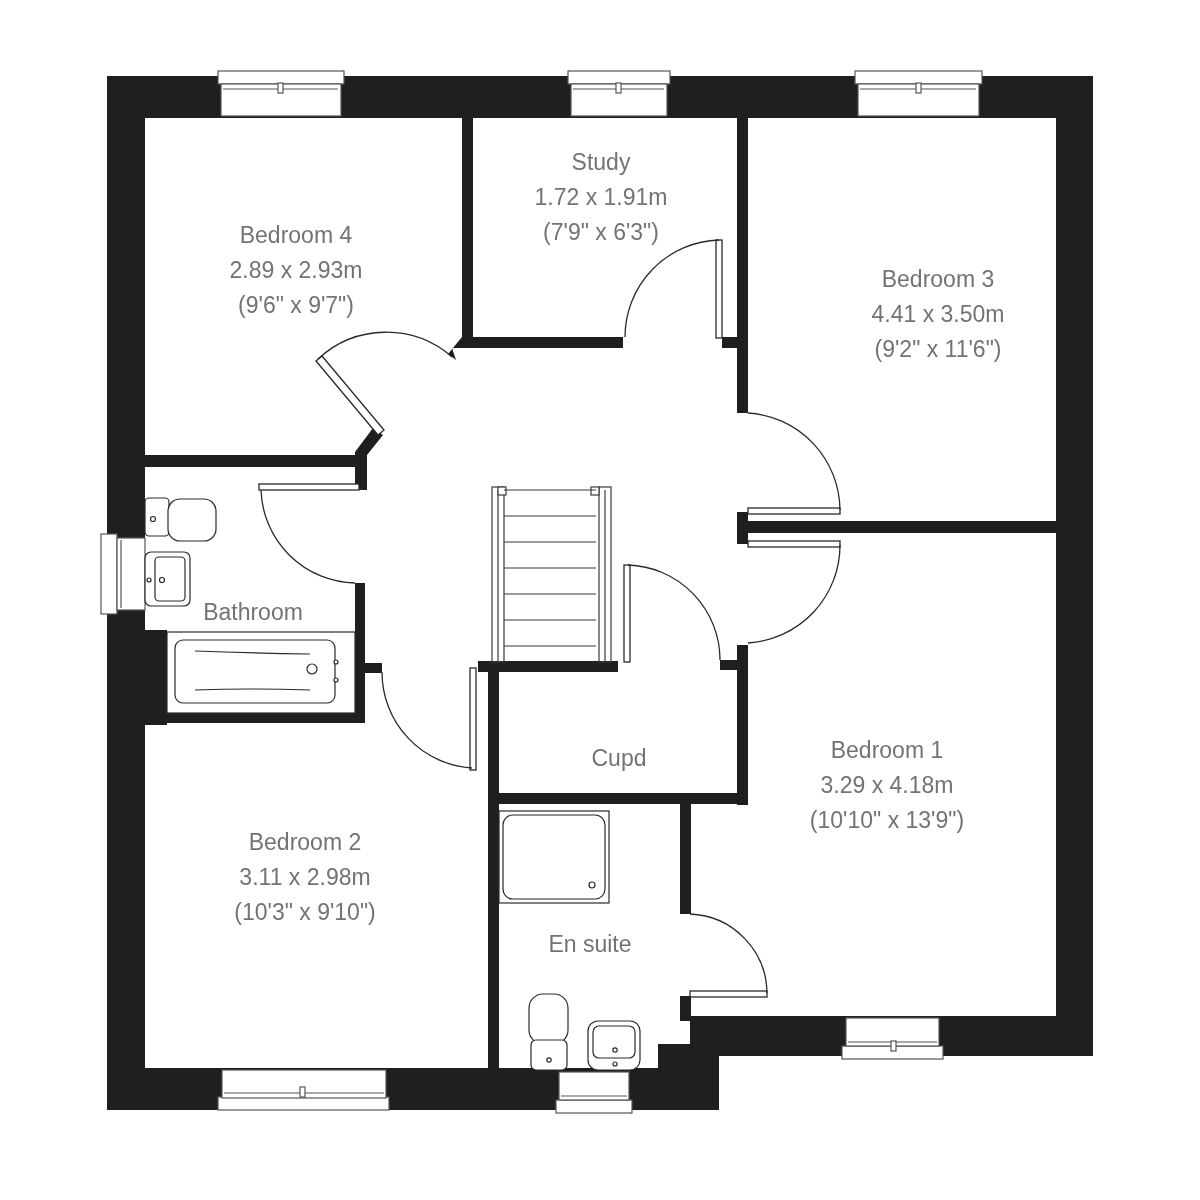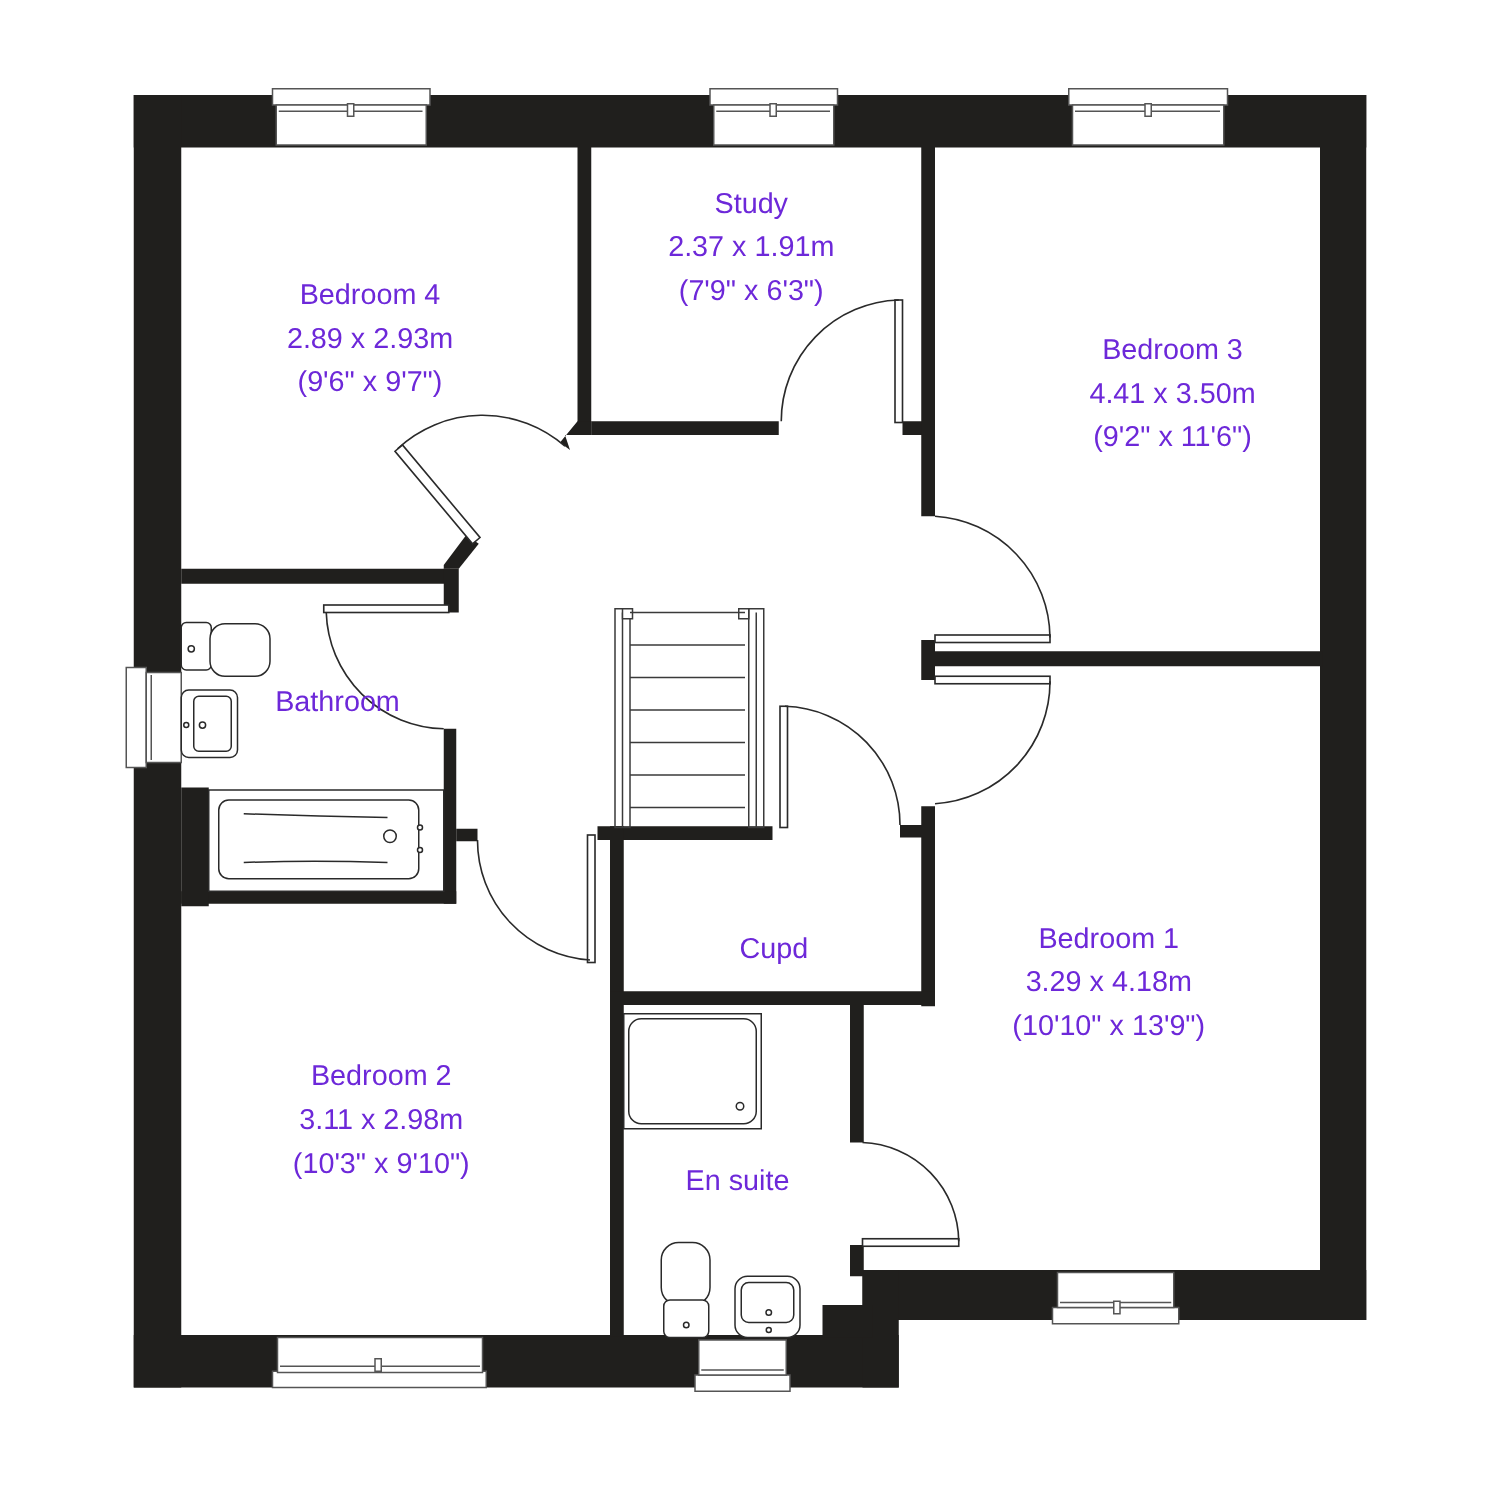--- a/index.html
+++ b/index.html
@@ -1,21 +1,21 @@
 <!DOCTYPE html>
 <html><head>
   <meta charset="utf-8">
   <style>
     html, body { margin: 0; padding: 0; background: #ffffff; }
     body { width: 1200px; height: 1200px; position: relative; overflow: hidden; }
     svg.plan { position: absolute; left: 0; top: 0; width: 1200px; height: 1200px; }
     .label {
       position: absolute;
       font-family: "Liberation Sans", "DejaVu Sans", sans-serif;
-      color: #6d28d9;
+      color: #737373;
       text-align: center;
       line-height: 35px;
       font-size: 23px;
       white-space: nowrap;
       transform: translateX(-50%);
     }
     .label div { display: block; }
   </style>
 </head>
 <body>
@@ -204,45 +204,45 @@
 </svg>
 
 <div class="label" style="left:296px; top:218px;">
   <div>Bedroom 4</div>
   <div>2.89 x 2.93m</div>
   <div>(9'6" x 9'7")</div>
 </div>
 
 <div class="label" style="left:601px; top:145px;">
   <div>Study</div>
-  <div>2.37 x 1.91m</div>
+  <div>1.72 x 1.91m</div>
   <div>(7'9" x 6'3")</div>
 </div>
 
 <div class="label" style="left:938px; top:262px;">
   <div>Bedroom 3</div>
   <div>4.41 x 3.50m</div>
   <div>(9'2" x 11'6")</div>
 </div>
 
-<div class="label" style="left:253px; top:544px;margin-left:17px;">
+<div class="label" style="left:253px; top:595px;">
   <div>Bathroom</div>
 </div>
 
 <div class="label" style="left:619px; top:741px;">
   <div>Cupd</div>
 </div>
 
 <div class="label" style="left:887px; top:733px;text-align:center;">
   <div>Bedroom 1</div>
   <div>3.29 x 4.18m</div>
   <div>(10'10" x 13'9")</div>
 </div>
 
-<div class="label" style="left:305px; top:843px;">
+<div class="label" style="left:305px; top:825px;">
   <div>Bedroom 2</div>
   <div>3.11 x 2.98m</div>
   <div>(10'3" x 9'10")</div>
 </div>
 
 <div class="label" style="left:590px; top:927px;">
   <div>En suite</div>
 </div>
 
 </body></html>

